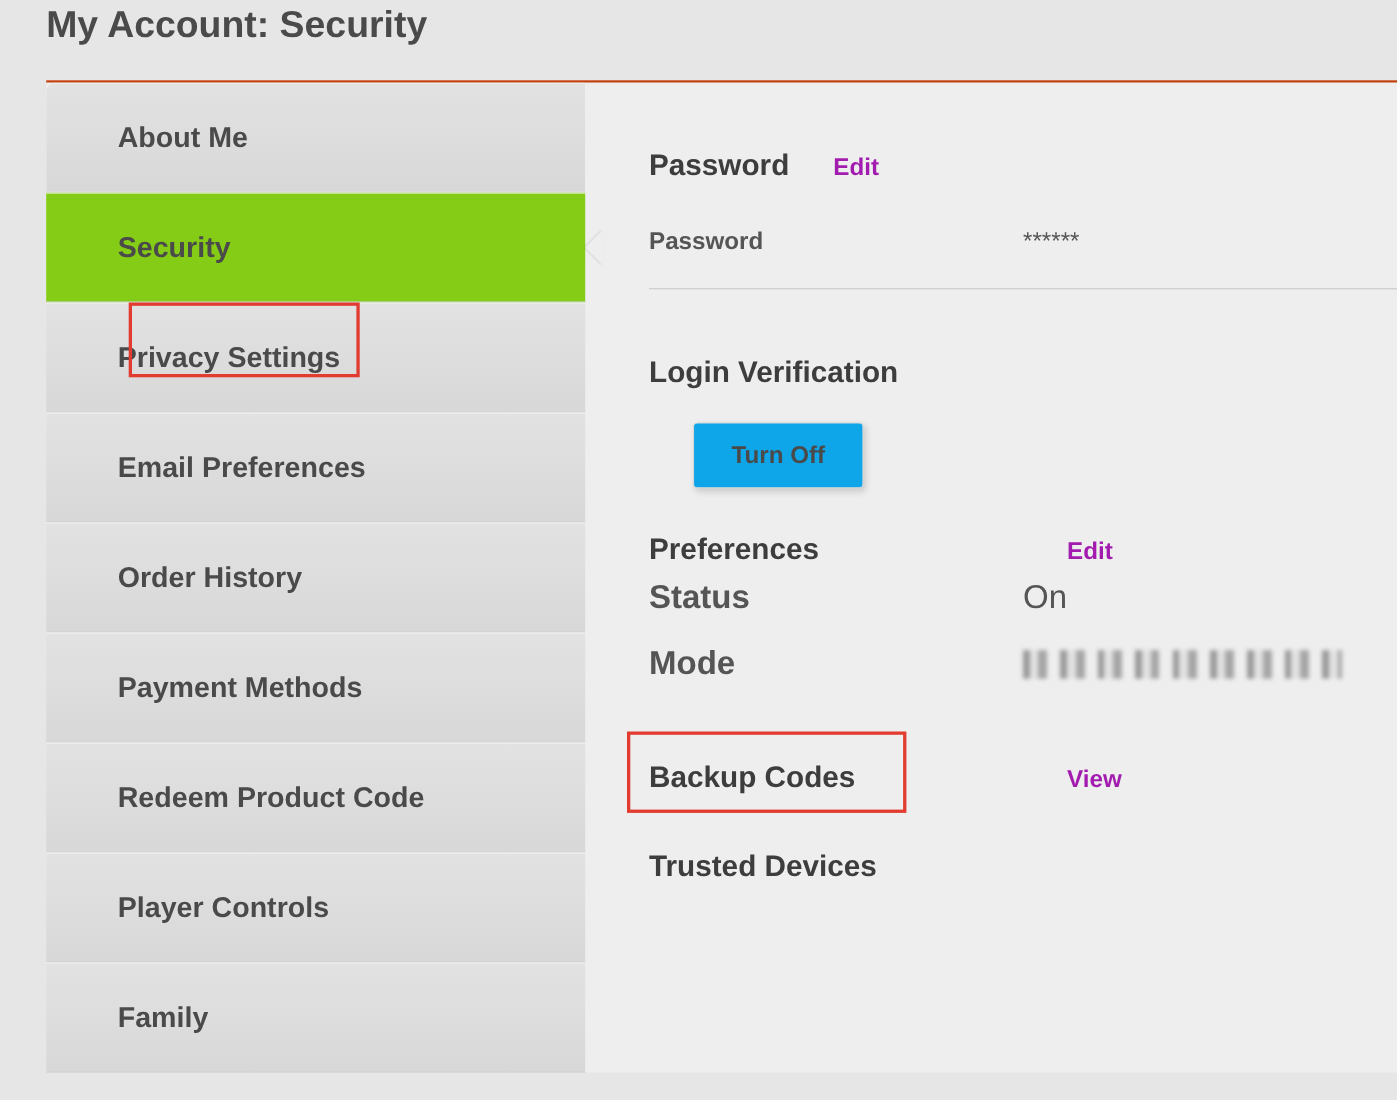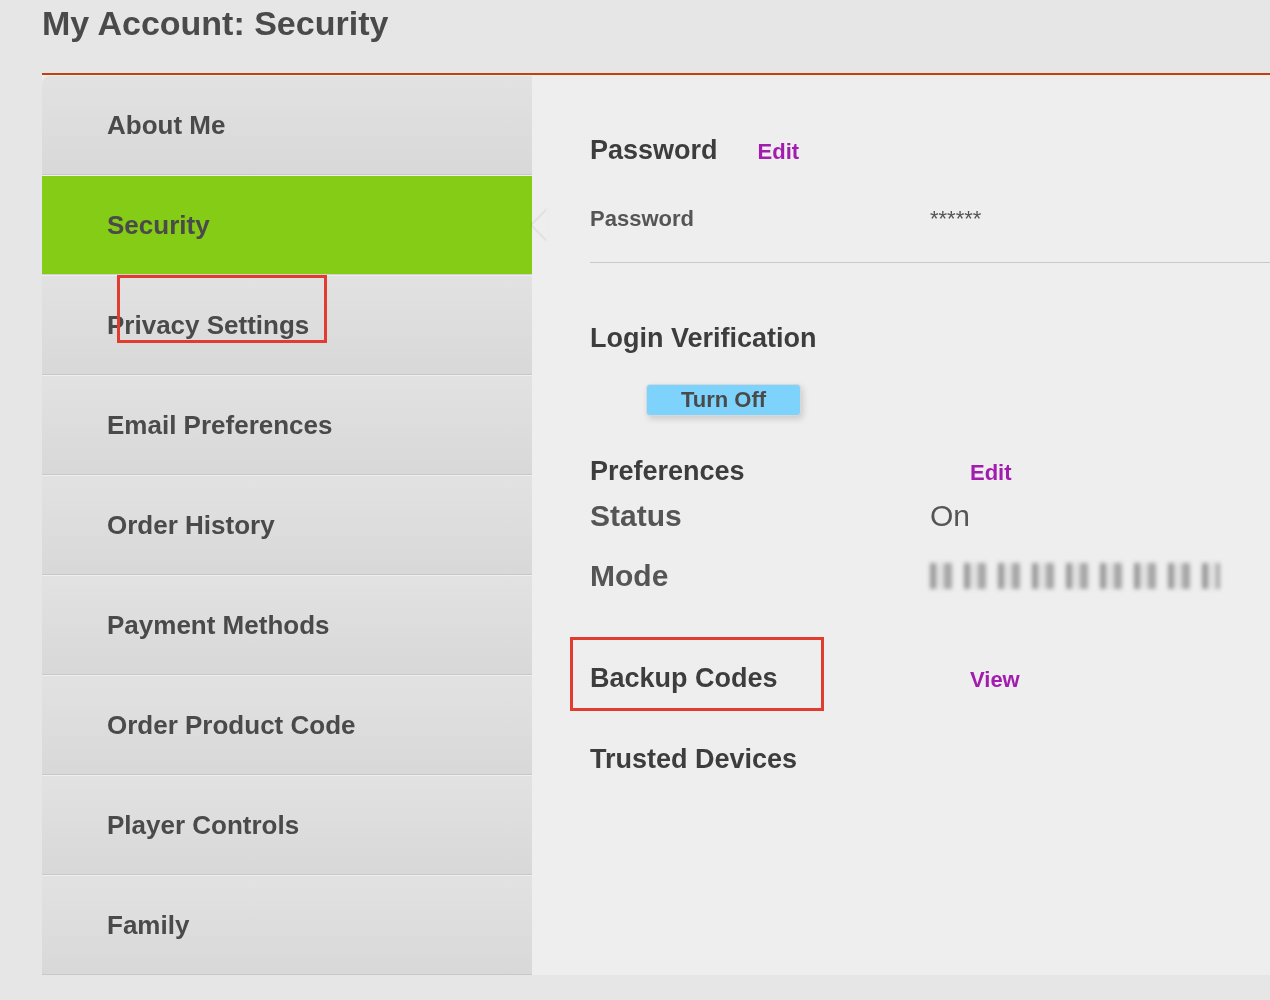--- a/index.html
+++ b/index.html
@@ -111,30 +111,30 @@
   .field-value {
     color: #555;
   }
   .divider {
     border: none;
     border-top: 1px solid #c9c9c9;
     margin-bottom: 60px;
   }
   .btn {
     display: inline-block;
-    background: #7dd3fc;
+    background: #0ea5e9;
     border: 1px solid #d8d8d8;
     border-radius: 4px;
-    padding: 2px 34px;
+    padding: 16px 34px;
     font-size: 22px;
     font-weight: bold;
     color: #4a4a4a;
     cursor: pointer;
     box-shadow: 2px 3px 6px rgba(0,0,0,0.15);
-    margin-left: 56px;
+    margin-left: 40px;
     margin-bottom: 40px;
   }
   .prefs-head {
     display: flex;
     align-items: baseline;
     margin-bottom: 12px;
   }
   .prefs-head .section-title { width: 380px; }
   .prefs-row {
     display: flex;
@@ -196,21 +196,21 @@
       <div class="sidebar-item">
         <span>Email Preferences</span>
       </div>
       <div class="sidebar-item">
         <span>Order History</span>
       </div>
       <div class="sidebar-item">
         <span>Payment Methods</span>
       </div>
       <div class="sidebar-item">
-        <span>Order Product Code</span>
+        <span>Redeem Product Code</span>
       </div>
       <div class="sidebar-item">
         <span>Player Controls</span>
       </div>
       <div class="sidebar-item">
         <span>Family</span>
       </div>
       <div class="red-box-sidebar"></div>
     </div>
 

